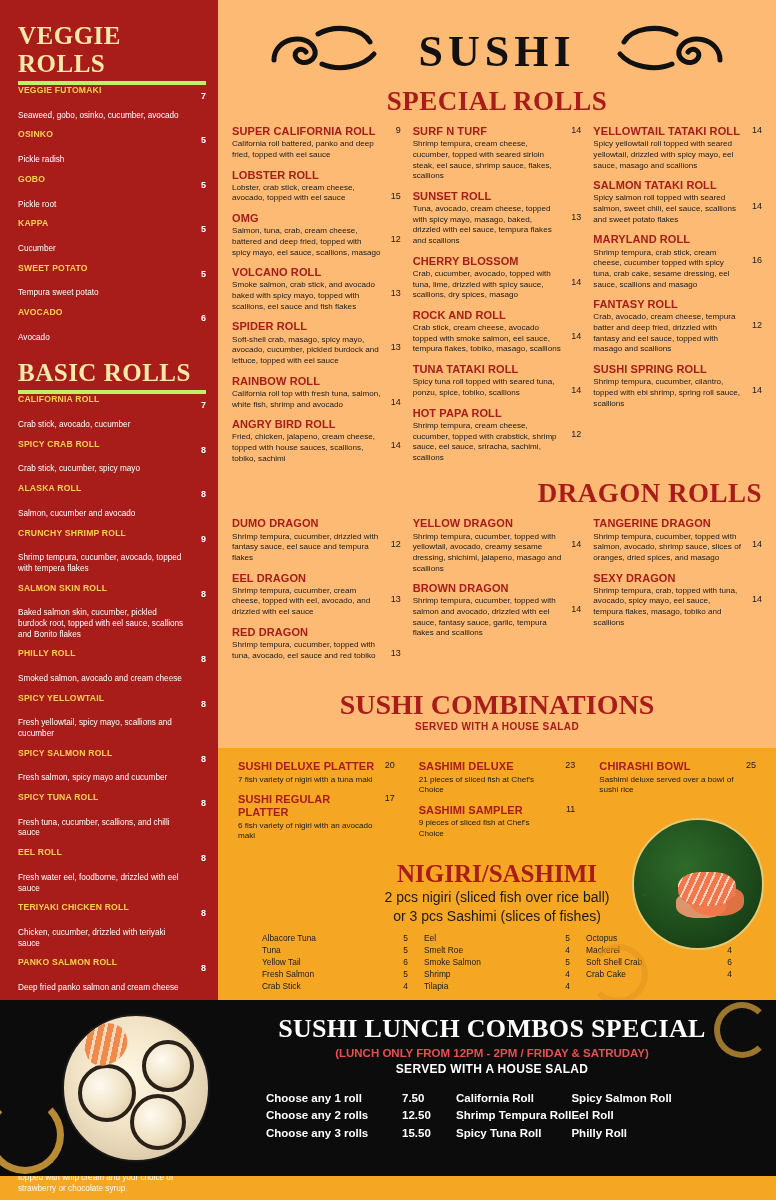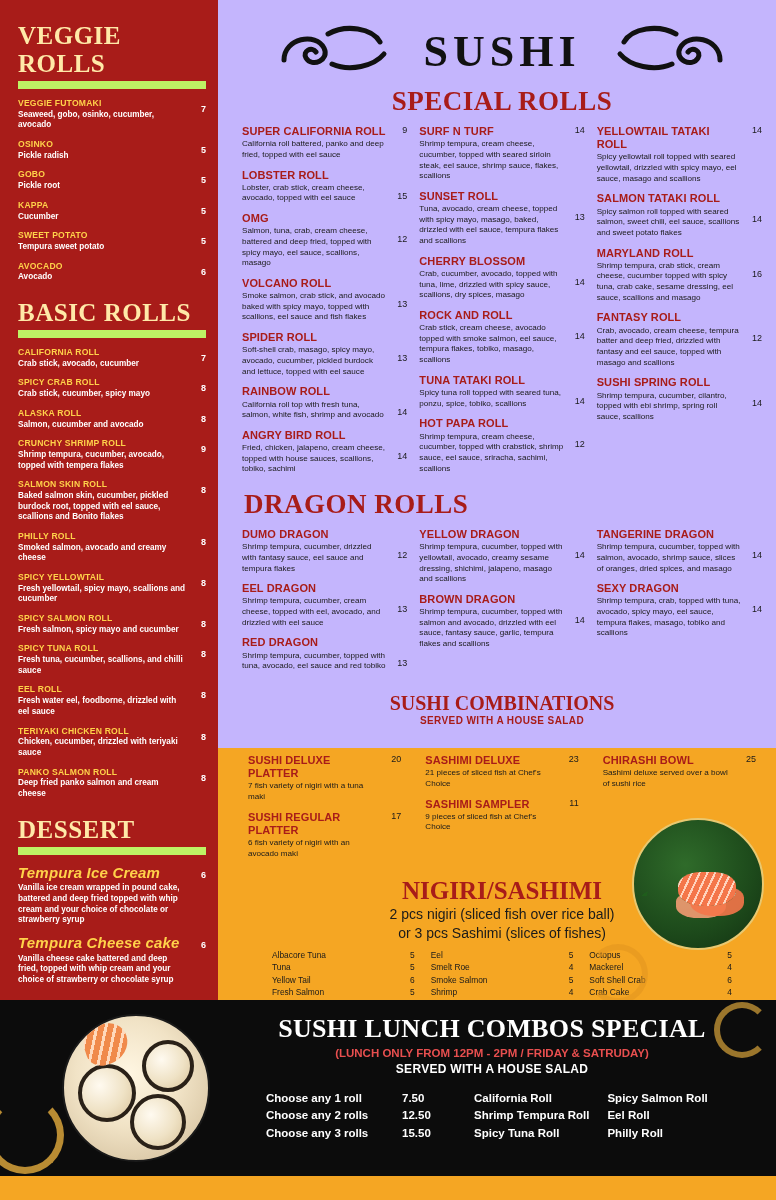--- a/index.html
+++ b/index.html
@@ -16,78 +16,78 @@
     position: absolute; left: 0; top: 0; width: 218px; height: 1024px;
     background: #a81c19;
     padding: 22px 12px 0 18px;
   }
   .left-col .sec-title {
     font-family: "Liberation Serif", serif;
     font-weight: bold;
     color: #ffe9a8;
     font-size: 25px;
     letter-spacing: .5px;
-    border-bottom: 8px solid #bef264;
+    border-bottom: 4px solid #bef264;
     padding-bottom: 3px;
-    margin-bottom: 9px;
+    margin-bottom: 0;
   }
   .left-col .sec-title.second { margin-top: 16px; }
   .item { position: relative; margin-bottom: 8px; padding-right: 18px; }
   .item .nm {
     color: #ffd24a; font-size: 8.6px; font-weight: bold; letter-spacing: .2px;
     text-transform: uppercase; line-height: 1.25;
   }
-  .item .ds { color: #ffffff; font-size: 8.2px; line-height: 1.3; margin-top: 1px; font-weight: bold; }
+  .item .ds { color: #ffffff; font-size: 8.2px; line-height: 1.3; margin-top: 15px; }
   .item .pr {
     position: absolute; right: 0; top: 6px;
     color: #ffffff; font-size: 9px; font-weight: bold;
   }
   .dessert .nm { text-transform: none; font-size: 15px; font-style: italic; }
 
   
   .main {
     position: absolute; left: 218px; top: 0; width: 558px; height: 748px;
-    background: #c4b5fd;
-    padding: 10px 14px 0 24px;
+    background: #fdba74;
+    padding: 10px 14px 0 14px;
   }
   .sushi-banner { position: relative; height: 74px; }
   .sushi-word {
     position: absolute; left: 0; right: 0; top: 16px;
     text-align: center;
     font-family: "Liberation Serif", serif;
     font-weight: bold; font-size: 44px; letter-spacing: 5px; color: #111;
   }
   .swirl { position: absolute; top: 10px; width: 120px; height: 58px; }
   .swirl.l { left: 34px; }
   .swirl.r { right: 34px; }
 
   .big-title {
     font-family: "Liberation Serif", serif;
     font-weight: bold; color: #a81c19; text-align: center;
     font-size: 27px; letter-spacing: .5px; margin: 2px 0 8px;
   }
-  .big-title.left { text-align: left; margin-left: 2px; }
+  .big-title.left { text-align: right; margin-left: 2px; }
 
   .cols3 { display: flex; gap: 12px; }
   .col { flex: 1; }
   .ritem { position: relative; margin-bottom: 8px; padding-right: 20px; }
   .ritem .nm {
     color: #a81c19; font-size: 11px; font-weight: bold; text-transform: uppercase;
     line-height: 1.2; letter-spacing: .1px;
   }
   .ritem .ds { color: #1a1a1a; font-size: 8.1px; line-height: 1.32; margin-top: 1px; }
   .ritem .pr { position: absolute; right: 0; top: 0; color: #1a1a1a; font-size: 9px; }
   .ritem .pr.mid { top: 22px; }
 
   .dragon-wrap { margin-top: 6px; }
 
   
   .combo-title {
     font-family: "Liberation Serif", serif; font-weight: bold;
-    color: #a81c19; text-align: center; font-size: 20px; margin-top: 12px;
+    color: #a81c19; text-align: center; font-size: 28px; margin-top: 20px;
   }
   .combo-sub {
     text-align: center; color: #a81c19; font-size: 10px; font-weight: bold;
     letter-spacing: .4px; margin-bottom: 8px;
   }
   .combo-grid { display: flex; gap: 24px; padding: 0 6px; margin-top: 28px; }
   .combo-grid .col { flex: 1; }
 
   
   .nigiri-title {
@@ -161,21 +161,21 @@
     position: absolute; right: 6px; top: 2px; width: 56px; height: 56px;
     border: 6px solid #d8a33a; border-radius: 50%; border-right-color: transparent; opacity: .7;
   }
   .lunch-block { position: absolute; left: 232px; top: 14px; width: 520px; text-align: center; }
   .lunch-title {
     font-family: "Liberation Serif", serif; font-weight: bold;
     color: #ffffff; font-size: 26px; letter-spacing: .3px;
   }
   .lunch-hours { color: #e84f4f; font-size: 11.5px; font-weight: bold; margin-top: 3px; }
   .lunch-salad { color: #ffffff; font-size: 12px; font-weight: bold; margin-top: 3px; letter-spacing: .3px; }
-  .lunch-cols { display: flex; gap: 18px; margin-top: 14px; padding-left: 34px; text-align: left; }
+  .lunch-cols { display: flex; margin-top: 14px; padding-left: 34px; text-align: left; }
   .lunch-choices { width: 190px; }
   .lc-row { position: relative; color: #fff; font-weight: bold; font-size: 11.5px; line-height: 1.5; }
   .lc-row .lc-p { position: absolute; left: 136px; top: 0; }
   .lunch-list { color: #fff; font-weight: bold; font-size: 11.5px; line-height: 1.5; }
 </style>
 </head>
 <body>
 
 <div class="page">
 
@@ -236,21 +236,21 @@
           <div class="ds">Shrimp tempura, cucumber, avocado, topped with tempera flakes</div>
           <div class="pr">9</div>
         </div>
       <div class="item">
           <div class="nm">SALMON SKIN ROLL</div>
           <div class="ds">Baked salmon skin, cucumber, pickled burdock root, topped with eel sauce, scallions and Bonito flakes</div>
           <div class="pr">8</div>
         </div>
       <div class="item">
           <div class="nm">PHILLY ROLL</div>
-          <div class="ds">Smoked salmon, avocado and creamy cheese</div>
+          <div class="ds">Smoked salmon, avocado and cream cheese</div>
           <div class="pr">8</div>
         </div>
       <div class="item">
           <div class="nm">SPICY YELLOWTAIL</div>
           <div class="ds">Fresh yellowtail, spicy mayo, scallions and cucumber</div>
           <div class="pr">8</div>
         </div>
       <div class="item">
           <div class="nm">SPICY SALMON ROLL</div>
           <div class="ds">Fresh salmon, spicy mayo and cucumber</div>

